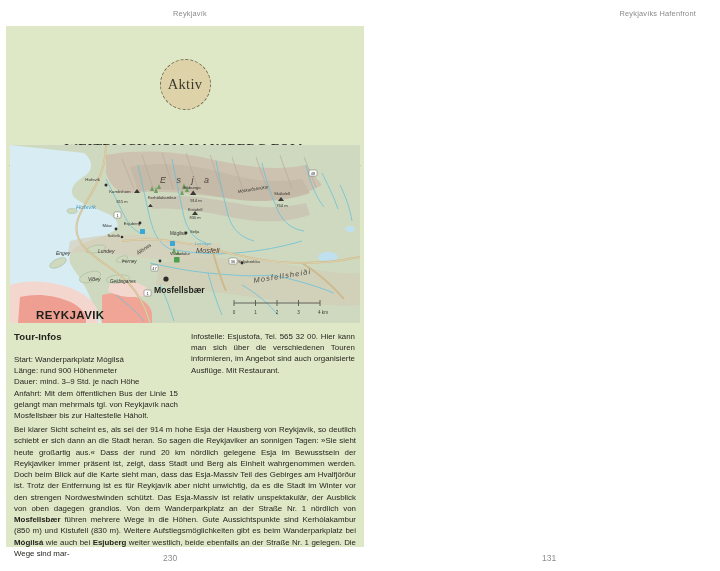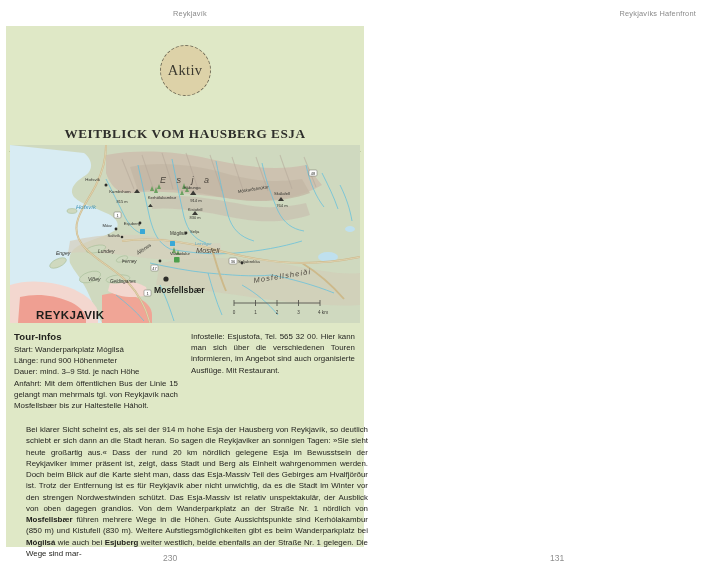--- a/index.html
+++ b/index.html
@@ -20,28 +20,28 @@
     font-size: 7.4px; color: #8a8a8a; letter-spacing: .2px;
     padding-top: 9px; font-family: "Liberation Sans", sans-serif;
   }
   .rh-left  { padding-left: 10px; text-align: center; }
   .rh-right { padding-right: 24px; text-align: right; }
 
   .folio {
     position: absolute; bottom: 8px; font-size: 8.5px; color: #8d8d8d;
   }
   .folio-left  { left: 163px; }
-  .folio-right { left: 180px; }
+  .folio-right { left: 172px; }
 
   
   .aktiv-panel {
     position: absolute; left: 6px; top: 26px; width: 358px; height: 521px;
     background: #dfe8c6;
   }
-  .aktiv-badge-wrap { display:flex; justify-content:center; padding-top: 19px; }
+  .aktiv-badge-wrap { display:flex; justify-content:center; padding-top: 19px; margin-top: 14px; }
   .aktiv-badge {
     width: 51px; height: 51px; border-radius: 50%;
     background: #ddd2a8;
     border: 1.6px dashed #6f6a56;
     display: flex; align-items: center; justify-content: center;
     font-family: "Liberation Serif", serif;
     font-size: 14.5px; color: #3c3a30; letter-spacing: .3px;
   }
   .aktiv-title {
     text-align: center; margin-top: 30px;
@@ -60,30 +60,30 @@
   }
   .map-holder svg { display: block; }
 
   
   .tour-cols {
     position: absolute; left: 14px; top: 331px; width: 342px;
     display: flex; gap: 13px;
   }
   .tour-col { width: 164px; }
   .tour-h {
-    font-size: 9.6px; font-weight: bold; color: #23231f; margin-bottom: 2px;
+    font-size: 9.6px; font-weight: bold; color: #23231f; margin-bottom: 12px;
     letter-spacing: .1px;
   }
   .tour-line, .tour-p {
     font-size: 7.9px; line-height: 11.2px; color: #262622; text-align: justify;
   }
   .tour-line b, .tour-p b { font-weight: normal; }
 
   .body-block {
-    position: absolute; left: 26px; top: 424px; width: 342px;
+    position: absolute; left: 14px; top: 424px; width: 342px;
     font-size: 7.9px; line-height: 11.25px; color: #242420; text-align: justify;
     hyphens: auto;
   }
   .body-block b { font-weight: bold; }
 
   .gutter {
     position: absolute; left: 370px; top: 0; width: 1px; height: 571px;
     background: #ffffff;
   }
 </style>

